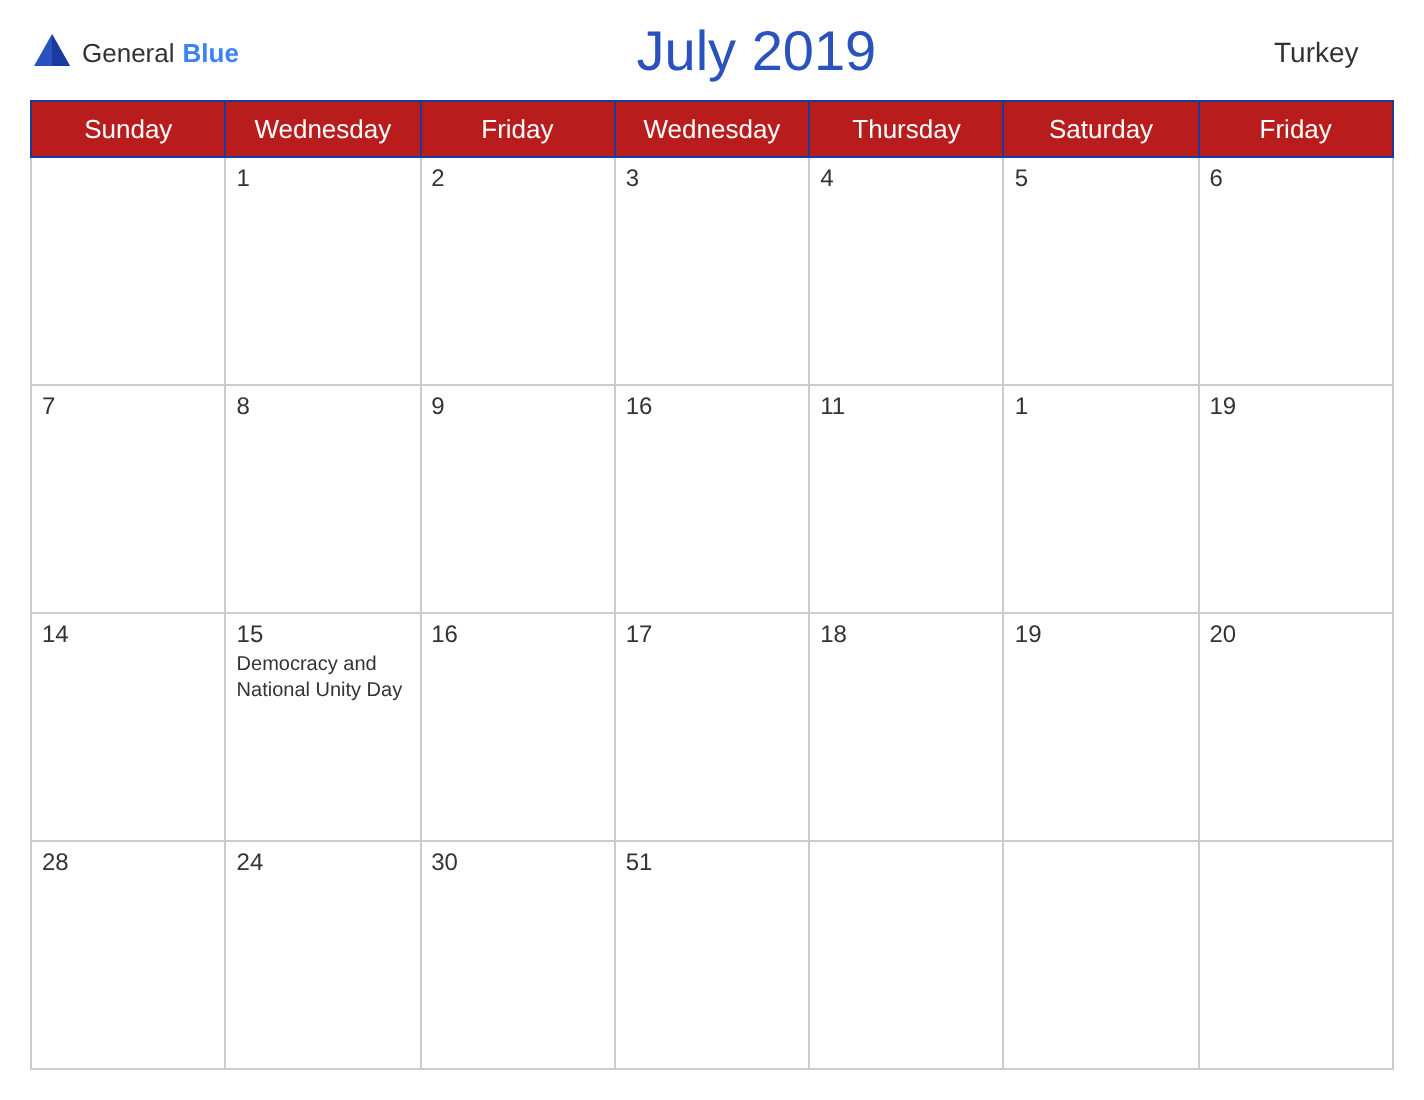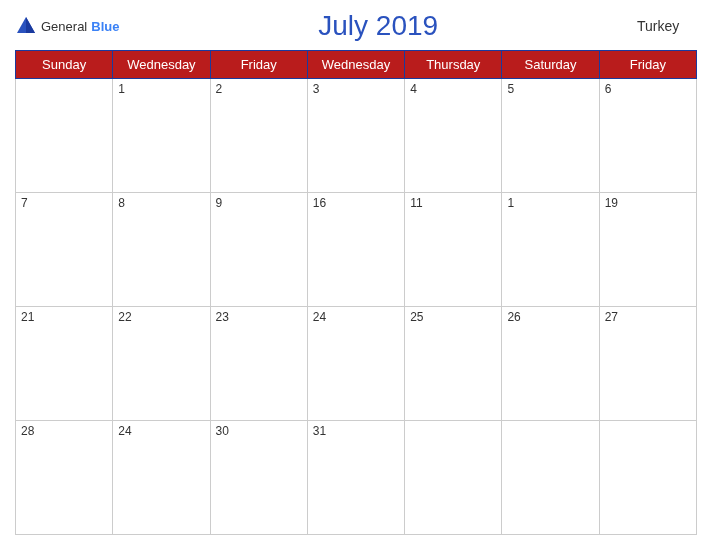--- a/index.html
+++ b/index.html
@@ -165,53 +165,54 @@
           </td>
           <td>
             <span class="day-number">1</span>
           </td>
           <td>
             <span class="day-number">19</span>
           </td>
         </tr>
         <tr>
           <td>
-            <span class="day-number">21</span>
-          </td>
-          <td>
-            <span class="day-number">22</span>
-          </td>
-          <td>
-            <span class="day-number">23</span>
+            <span class="day-number">14</span>
+          </td>
+          <td>
+            <span class="day-number">15</span>
+            <div class="event-text">Democracy and National Unity Day</div>
+          </td>
+          <td>
+            <span class="day-number">16</span>
+          </td>
+          <td>
+            <span class="day-number">17</span>
+          </td>
+          <td>
+            <span class="day-number">18</span>
+          </td>
+          <td>
+            <span class="day-number">19</span>
+          </td>
+          <td>
+            <span class="day-number">20</span>
+          </td>
+        </tr>
+        <tr>
+          <td>
+            <span class="day-number">28</span>
           </td>
           <td>
             <span class="day-number">24</span>
           </td>
           <td>
-            <span class="day-number">25</span>
-          </td>
-          <td>
-            <span class="day-number">26</span>
-          </td>
-          <td>
-            <span class="day-number">27</span>
-          </td>
-        </tr>
-        <tr>
-          <td>
-            <span class="day-number">28</span>
-          </td>
-          <td>
-            <span class="day-number">24</span>
-          </td>
-          <td>
             <span class="day-number">30</span>
           </td>
           <td>
-            <span class="day-number">31</span>
+            <span class="day-number">51</span>
           </td>
           <td class="empty-cell"></td>
           <td class="empty-cell"></td>
           <td class="empty-cell"></td>
         </tr>
       </tbody>
   </table>
 </div>
 
 </body></html>

